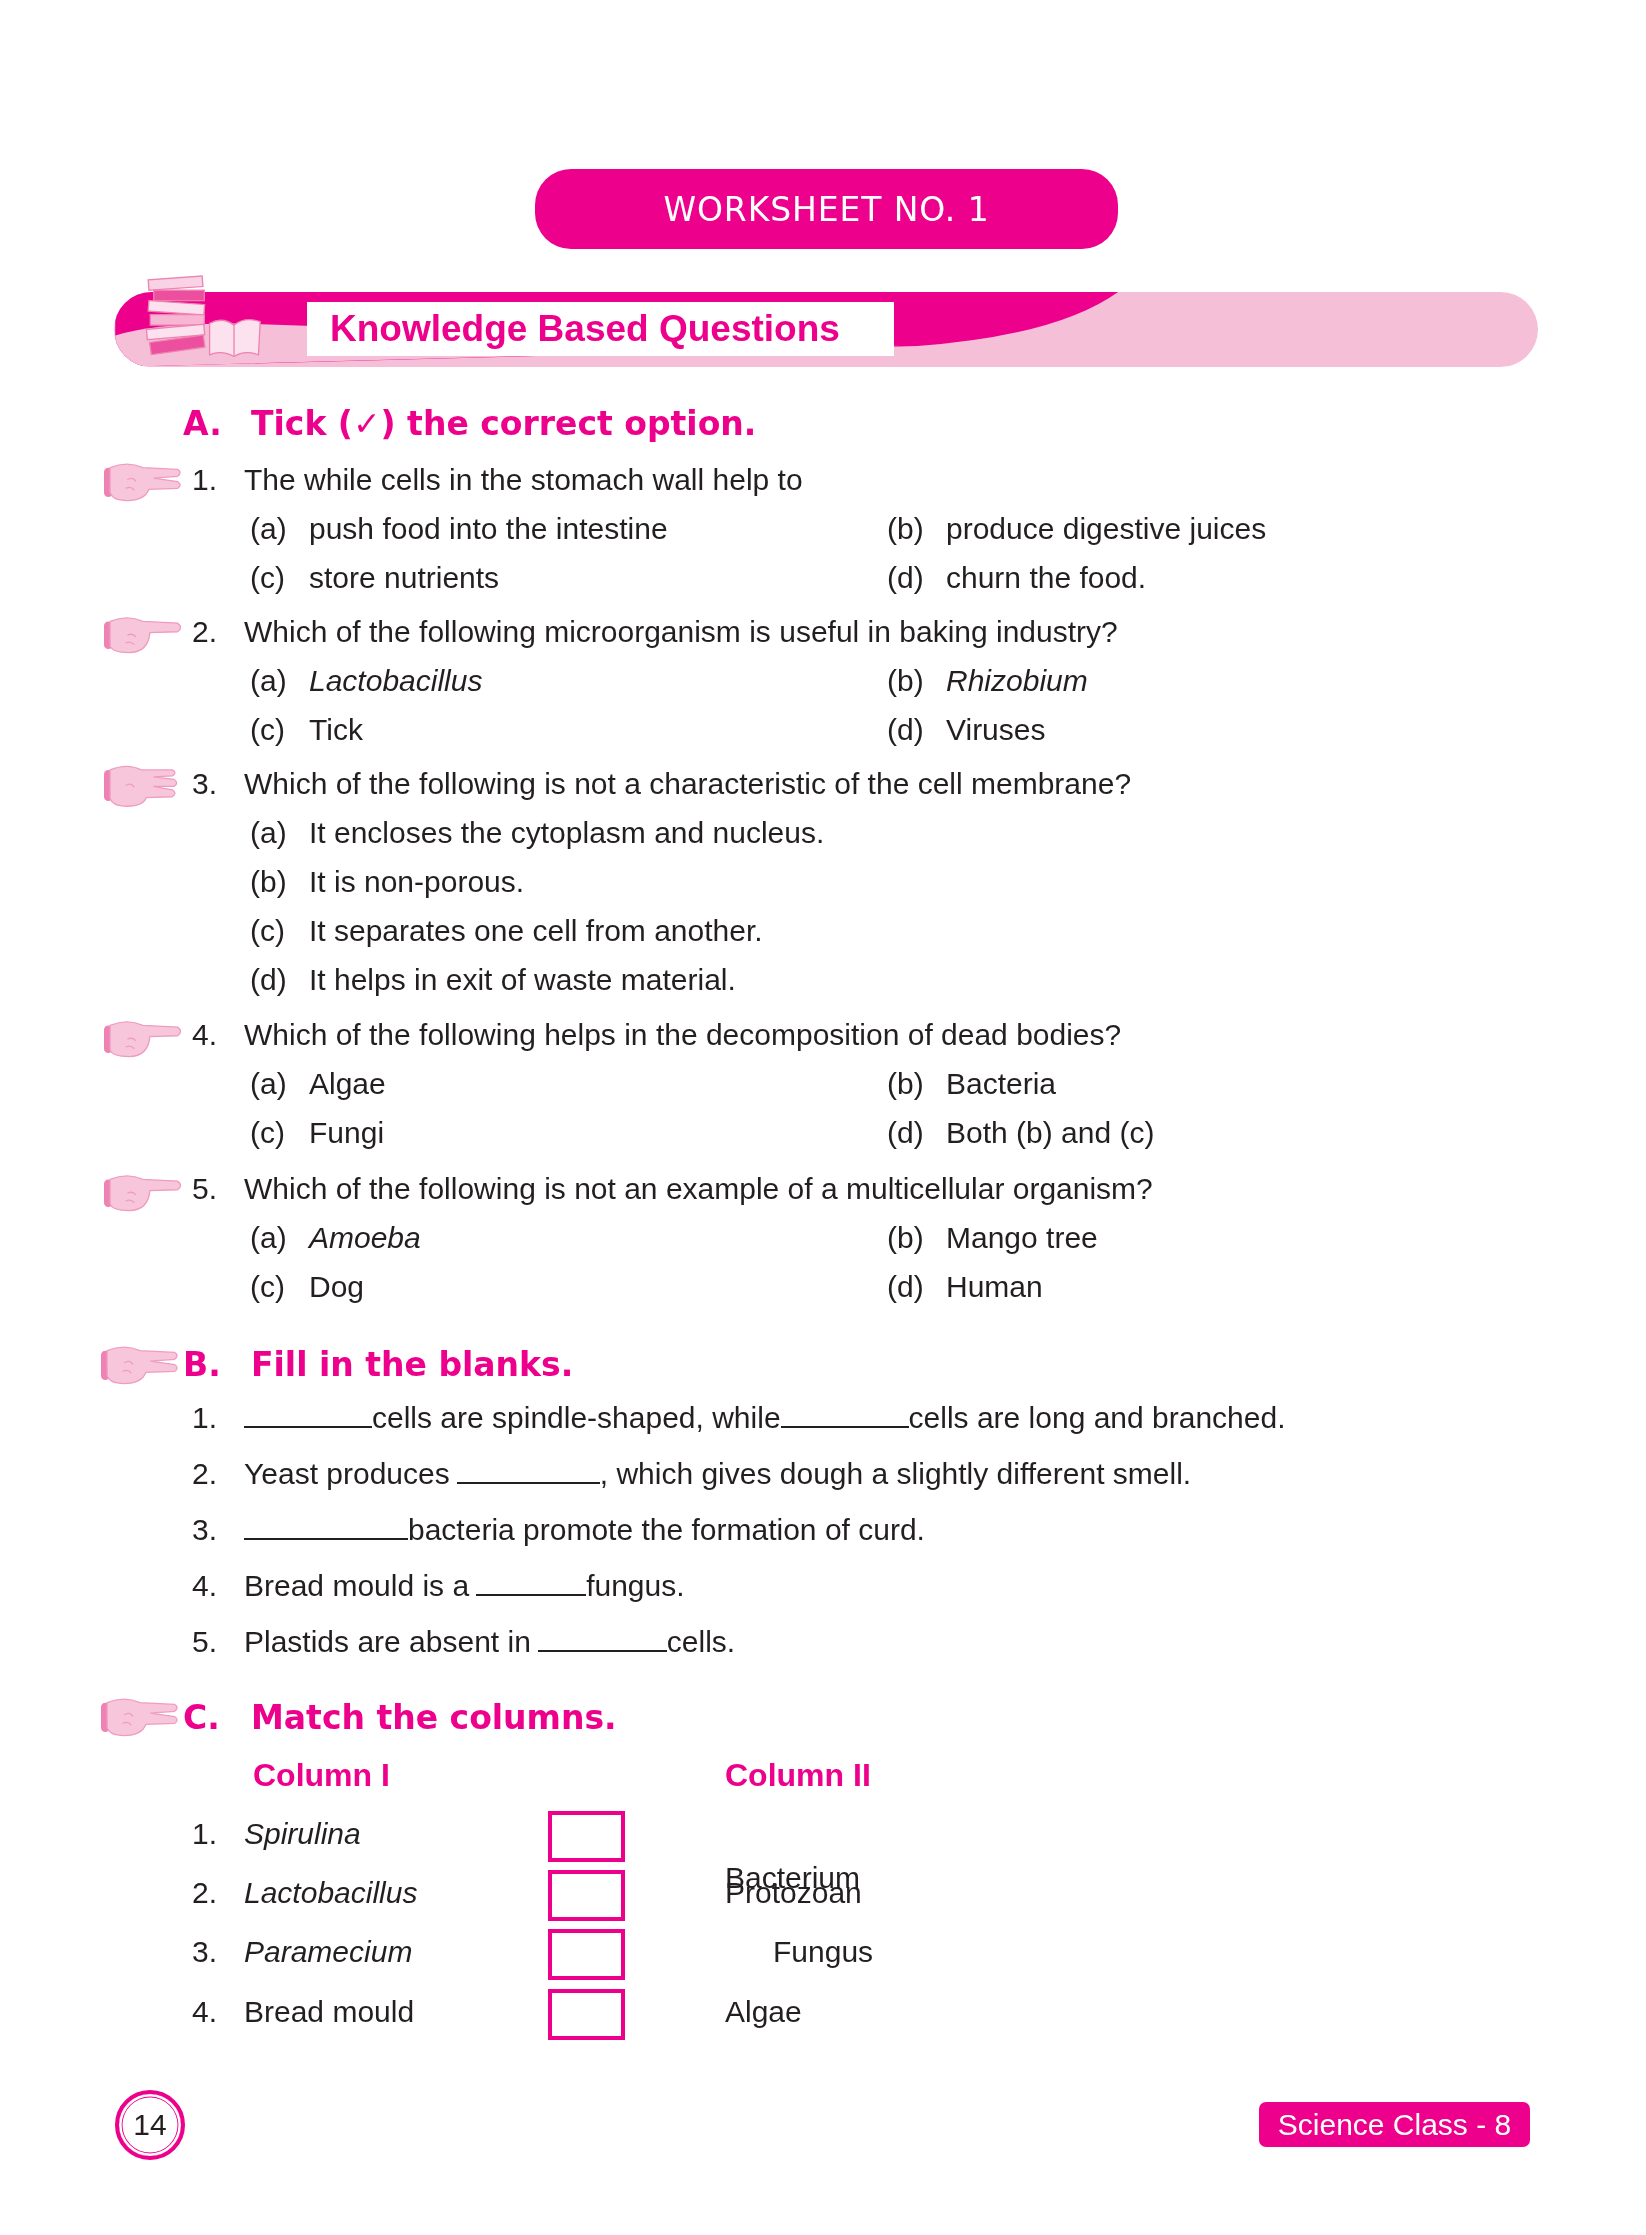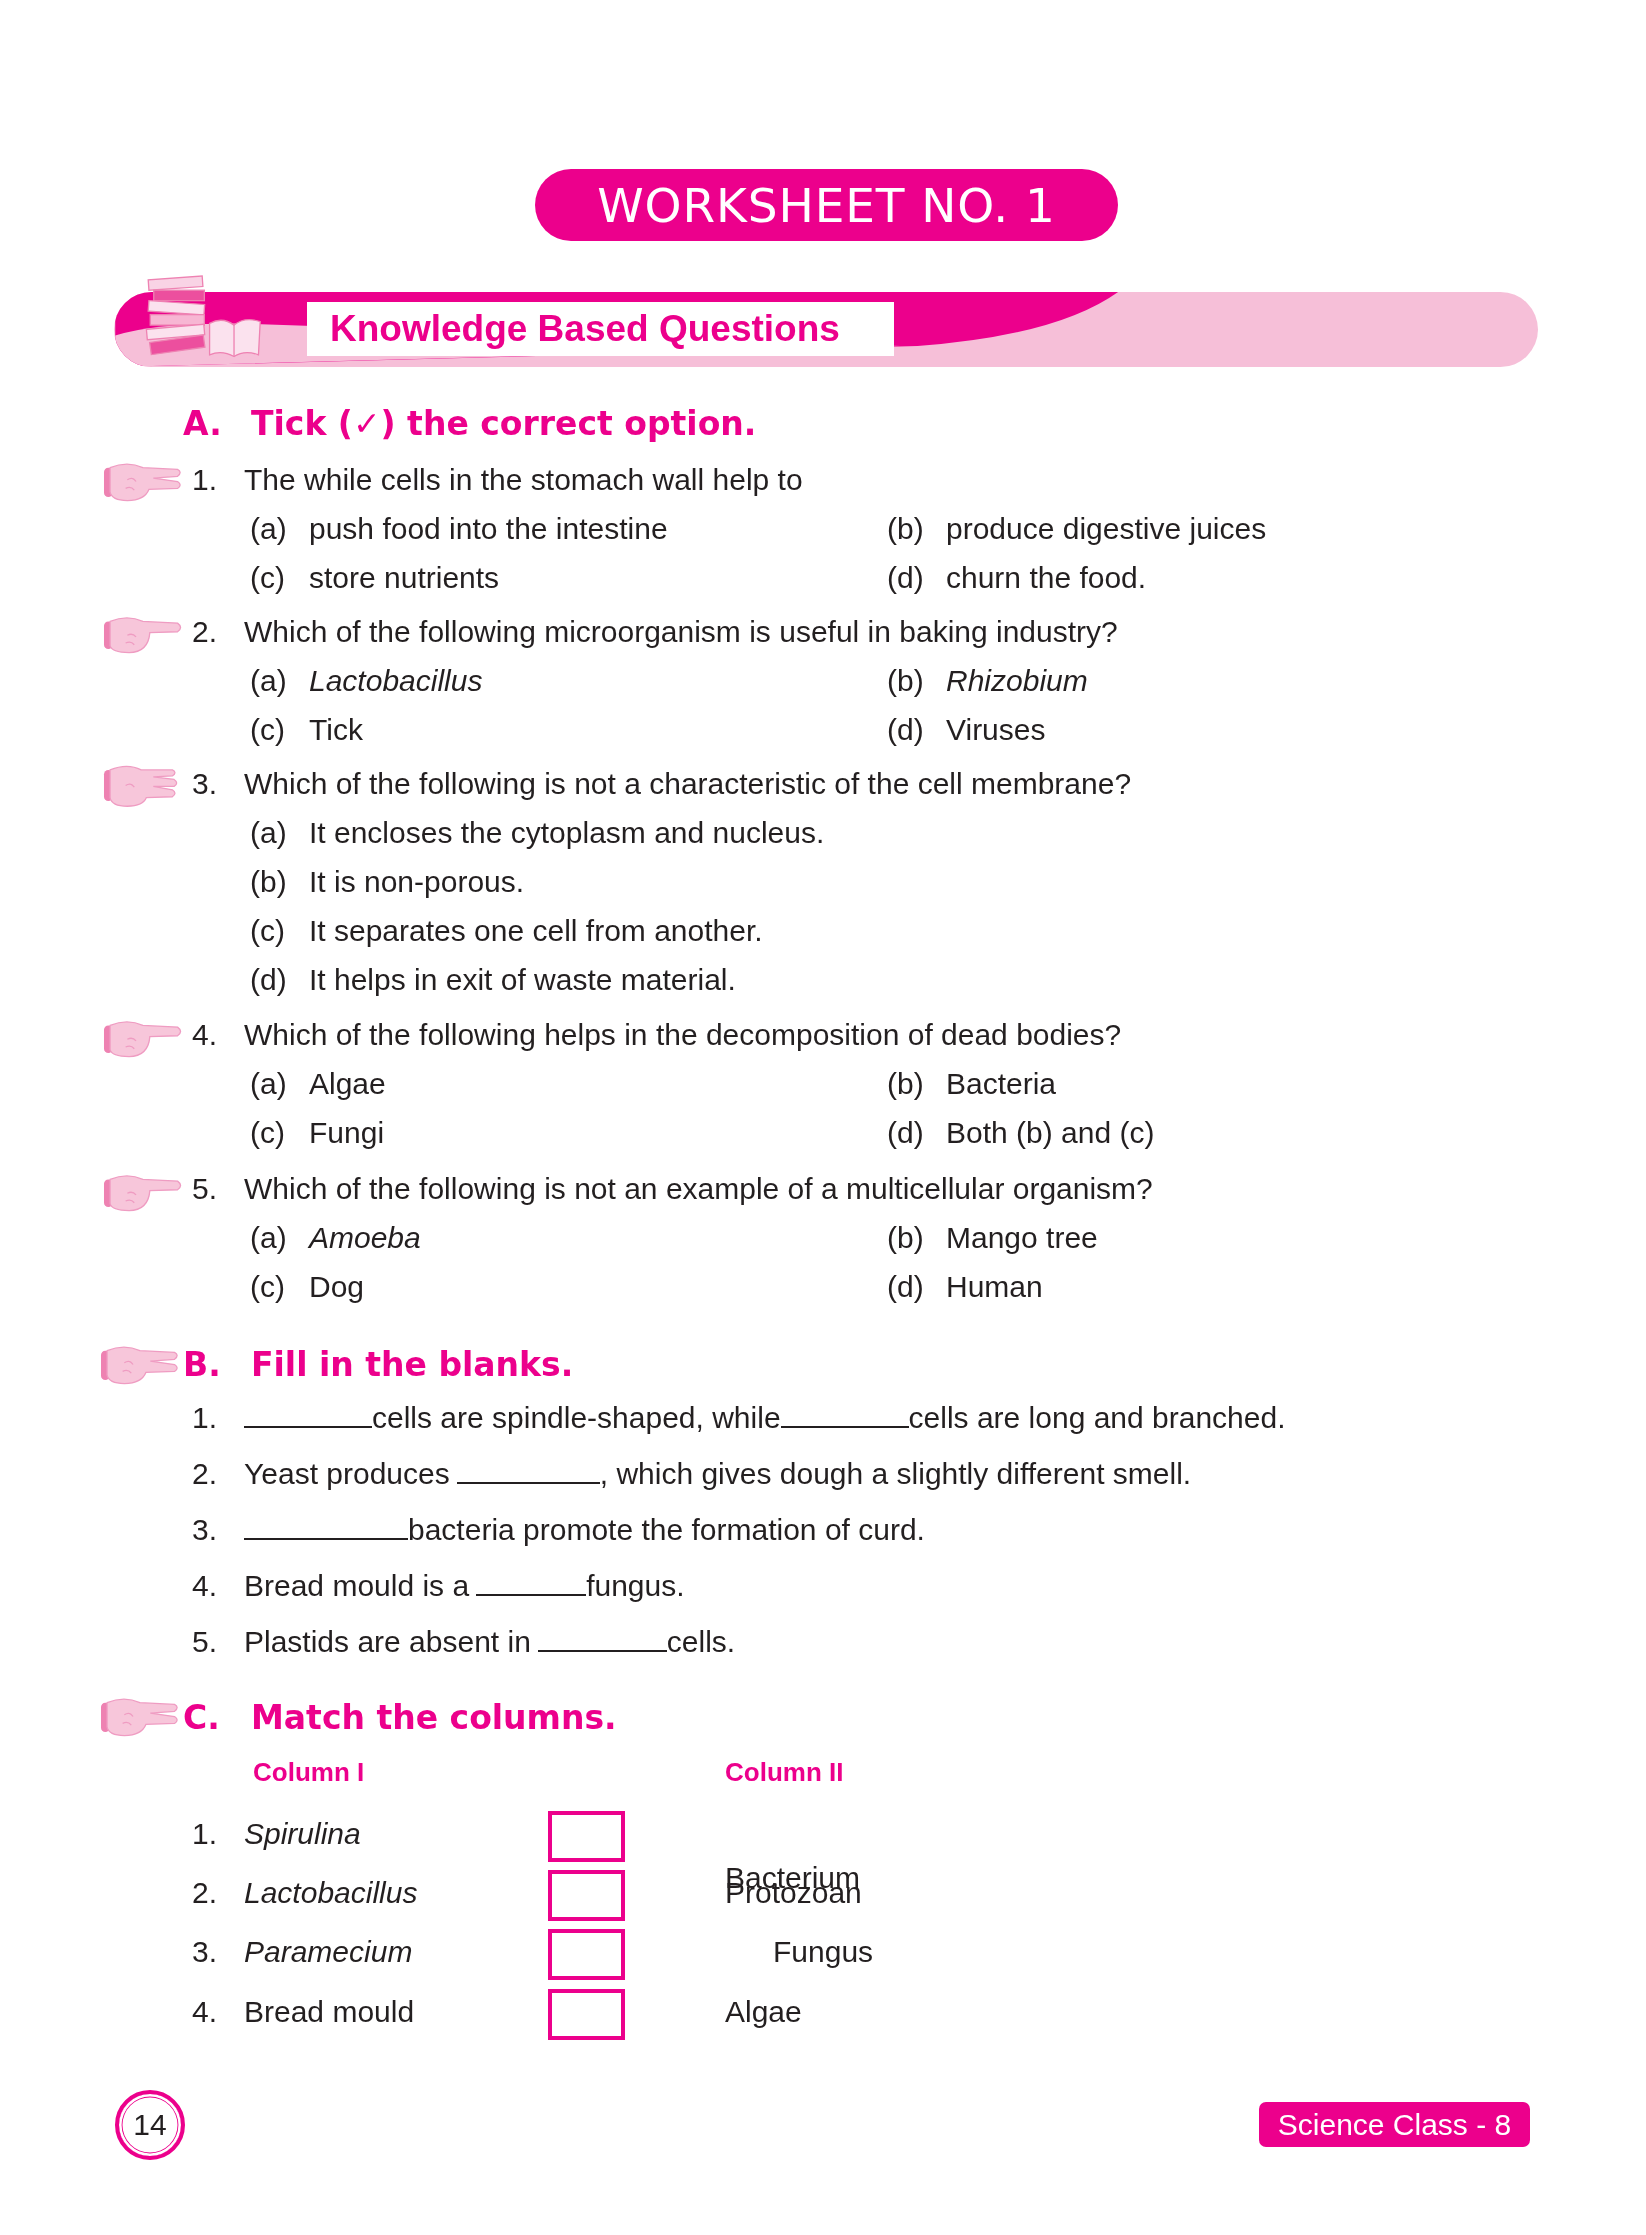--- a/index.html
+++ b/index.html
@@ -3,24 +3,24 @@
 <meta charset="utf-8">
 <style>
   * { box-sizing: border-box; margin: 0; padding: 0; }
   html, body { width: 1646px; height: 2236px; background: #ffffff; overflow: hidden; }
   body { position: relative; font-family: "Liberation Sans", sans-serif; color: #231f20; }
 
   .abs { position: absolute; }
 
   
   .ws-pill {
-    left: 535px; top: 169px; width: 583px; height: 72px;
+    left: 535px; top: 169px; width: 583px; height: 80px;
     background: #ec008c; border-radius: 36px;
     display: flex; align-items: center; justify-content: center;
-    color: #ffffff; font-family: "DejaVu Sans", sans-serif; font-size: 47px; letter-spacing: 0.9px;
+    color: #ffffff; font-family: "DejaVu Sans", sans-serif; font-size: 33px; letter-spacing: 0.9px;
   }
 
   
   .banner {
     left: 114px; top: 292px; width: 1424px; height: 75px;
     background: #f6bfd8; border-radius: 38px; overflow: hidden;
   }
   .banner svg.swoosh { position: absolute; left: 0; top: 0; }
   .banner-title-box {
     left: 307px; top: 302px; width: 587px; height: 54px;
@@ -43,21 +43,21 @@
   
   .qnum { font-size: 30px; width: 52px; text-align: left; }
   .qtext { font-size: 30px; white-space: nowrap; }
   .row { display: flex; align-items: baseline; }
   .opt { font-size: 30px; white-space: nowrap; display: flex; }
   .opt .ol { width: 59px; }
   .it { font-style: italic; }
 
   .blank { display: inline-block; border-bottom: 2.6px solid #231f20; height: 23px; vertical-align: baseline; }
 
-  .col-head { color: #ec008c; font-weight: bold; font-size: 26px; }
+  .col-head { color: #ec008c; font-weight: bold; font-size: 32px; }
   .match-box { width: 77px; height: 51px; border: 4.4px solid #ec008c; background: #fff; }
 
   .page-num {
     left: 115px; top: 2090px; width: 70px; height: 70px; border: 4.4px solid #ec008c; border-radius: 50%;
     display: flex; align-items: center; justify-content: center; font-size: 30px; color: #231f20;
     box-shadow: inset 0 0 0 2.6px #fff, inset 0 0 0 3.5px #ec008c;
   }
   .class-badge {
     left: 1259px; top: 2102px; width: 271px; height: 45px; background: #ec008c; border-radius: 7px;
     color: #ffffff; display: flex; align-items: center; justify-content: center; font-size: 30px;

